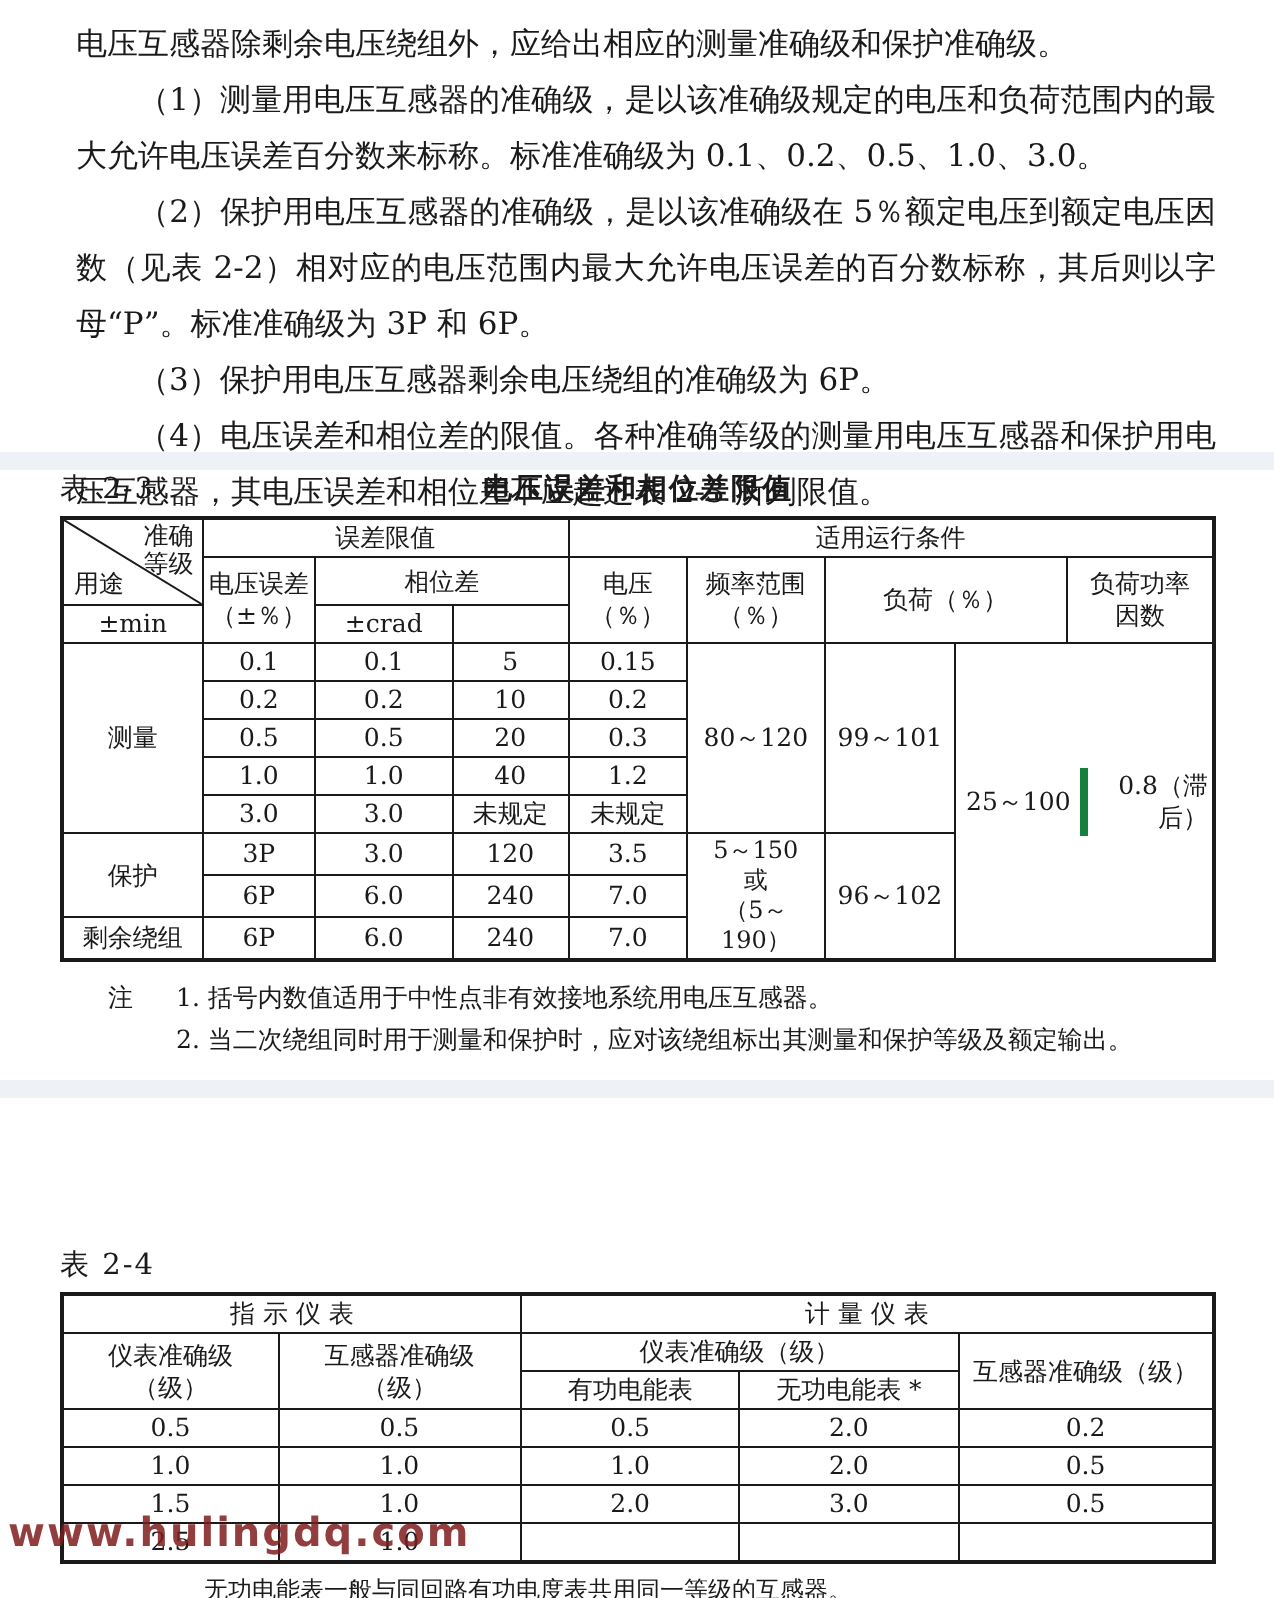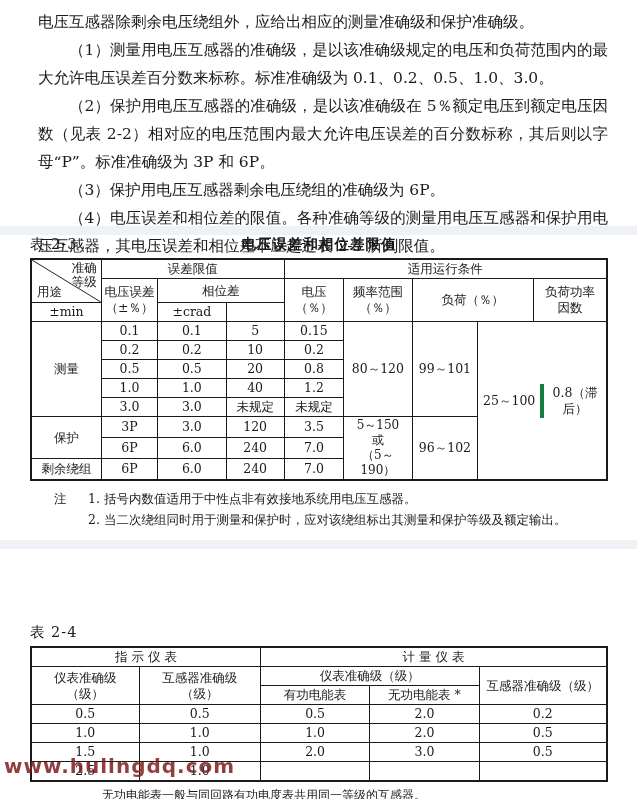--- a/index.html
+++ b/index.html
@@ -259,37 +259,37 @@
         <td>0.1</td>
         <td>5</td>
         <td>0.15</td>
         <td rowspan="5">80～120</td>
         <td rowspan="5">99～101</td>
         <td colspan="2" rowspan="8" style="padding:0">
           <table style="width:100%;border-collapse:collapse;border:none">
             <tbody>
                     <tr>
               <td style="border:none;width:50%;text-align:center">25～100</td>
-              <td style="border:none;border-left:4px solid #15803d;width:50%;text-align:center">0.8（滞后）</td>
+              <td style="border:none;border-left:4px solid #15803d;width:50%;text-align:right">0.8（滞后）</td>
             </tr>
           </tbody>
                 </table>
         </td>
       </tr>
       <tr>
         <td>0.2</td>
         <td>0.2</td>
         <td>10</td>
         <td>0.2</td>
       </tr>
       <tr>
         <td>0.5</td>
         <td>0.5</td>
         <td>20</td>
-        <td>0.8</td>
+        <td>0.3</td>
       </tr>
       <tr>
         <td>1.0</td>
         <td>1.0</td>
         <td>40</td>
         <td>1.2</td>
       </tr>
       <tr>
         <td>3.0</td>
         <td>3.0</td>

